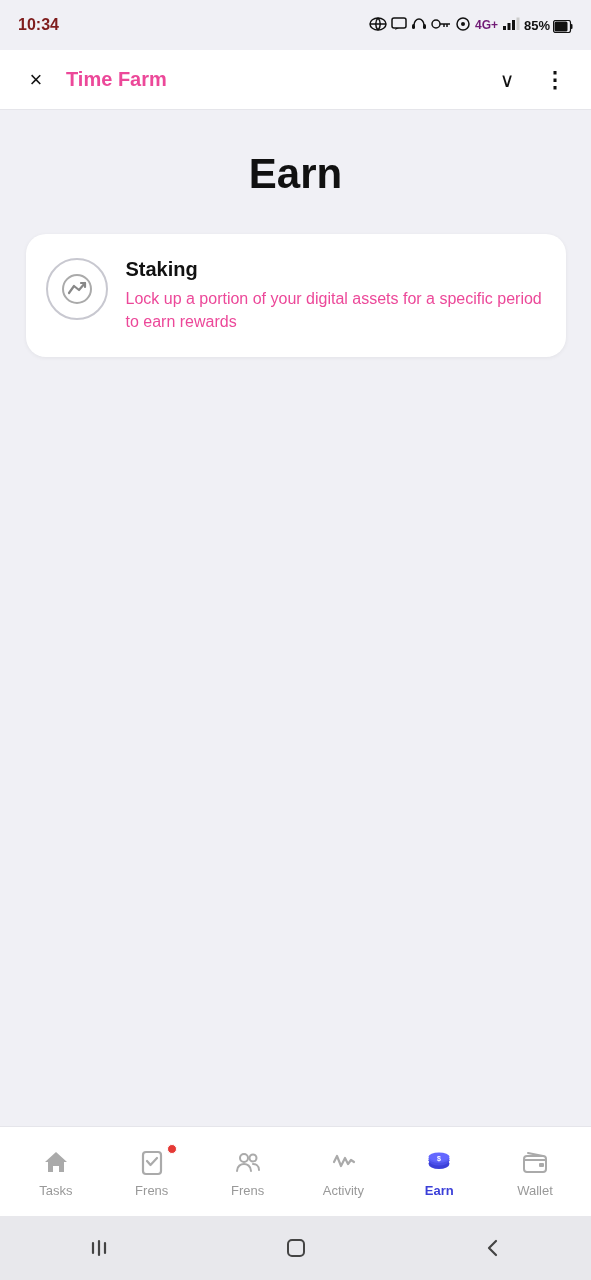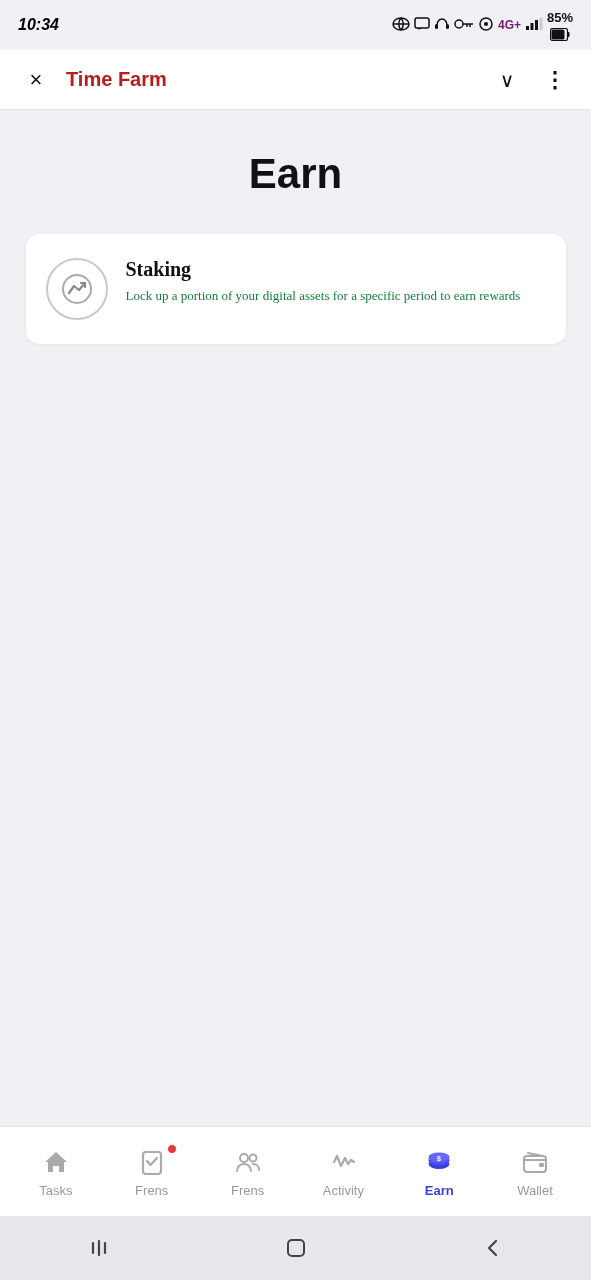--- a/index.html
+++ b/index.html
@@ -21,36 +21,34 @@
       height: 50px;
       display: flex;
       align-items: center;
       justify-content: space-between;
       padding: 0 18px;
       flex-shrink: 0;
     }
     .status-time {
       font-size: 16px;
       font-weight: 600;
-      color: #000000;
-      font-style: italic;
+      color: #7f1d1d;
     }
     .status-icons {
       display: flex;
       align-items: center;
       gap: 4px;
       font-size: 13px;
       color: #111;
     }
     .battery-icon {
       display: inline-flex;
-      align-items: center;
+      align-items: flex-end;
       gap: 3px;
       font-size: 13px;
-      flex-direction: column;
     }
 
     
     .top-nav {
       background: #ffffff;
       height: 60px;
       display: flex;
       align-items: center;
       padding: 0 18px;
       gap: 12px;
@@ -64,21 +62,21 @@
       width: 36px;
       height: 36px;
       display: flex;
       align-items: center;
       justify-content: center;
     }
     .nav-title {
       flex: 1;
       font-size: 20px;
       font-weight: 700;
-      color: #b91c1c;
+      color: #ec4899;
       text-align: left;
     }
     .nav-chevron {
       font-size: 20px;
       color: #111;
       cursor: pointer;
       width: 36px;
       height: 36px;
       display: flex;
       align-items: center;
@@ -112,31 +110,30 @@
       font-size: 42px;
       font-weight: 700;
       color: #111;
       margin-bottom: 36px;
       text-align: center;
     }
 
     
     .card {
       background: #ffffff;
-      border-radius: 14px;
+      border-radius: 20px;
       padding: 24px 20px;
       width: 100%;
       max-width: 540px;
       display: flex;
       align-items: flex-start;
       gap: 18px;
       margin-bottom: 18px;
       cursor: pointer;
       box-shadow: 0 1px 4px rgba(0,0,0,0.06);
-      font-family: Liberation Serif, serif;
     }
 
     .card-icon-wrap {
       width: 62px;
       height: 62px;
       border-radius: 50%;
       border: 2px solid #c8c8d0;
       display: flex;
       align-items: center;
       justify-content: center;
@@ -157,22 +154,22 @@
     }
 
     .card-title {
       font-size: 20px;
       font-weight: 700;
       color: #111;
       margin-bottom: 6px;
     }
 
     .card-desc {
-      font-size: 13px;
-      color: #15803d;
+      font-size: 16px;
+      color: #ec4899;
       line-height: 1.45;
     }
 
     
     .bottom-nav {
       background: #ffffff;
       height: 90px;
       display: flex;
       align-items: center;
       justify-content: space-around;

